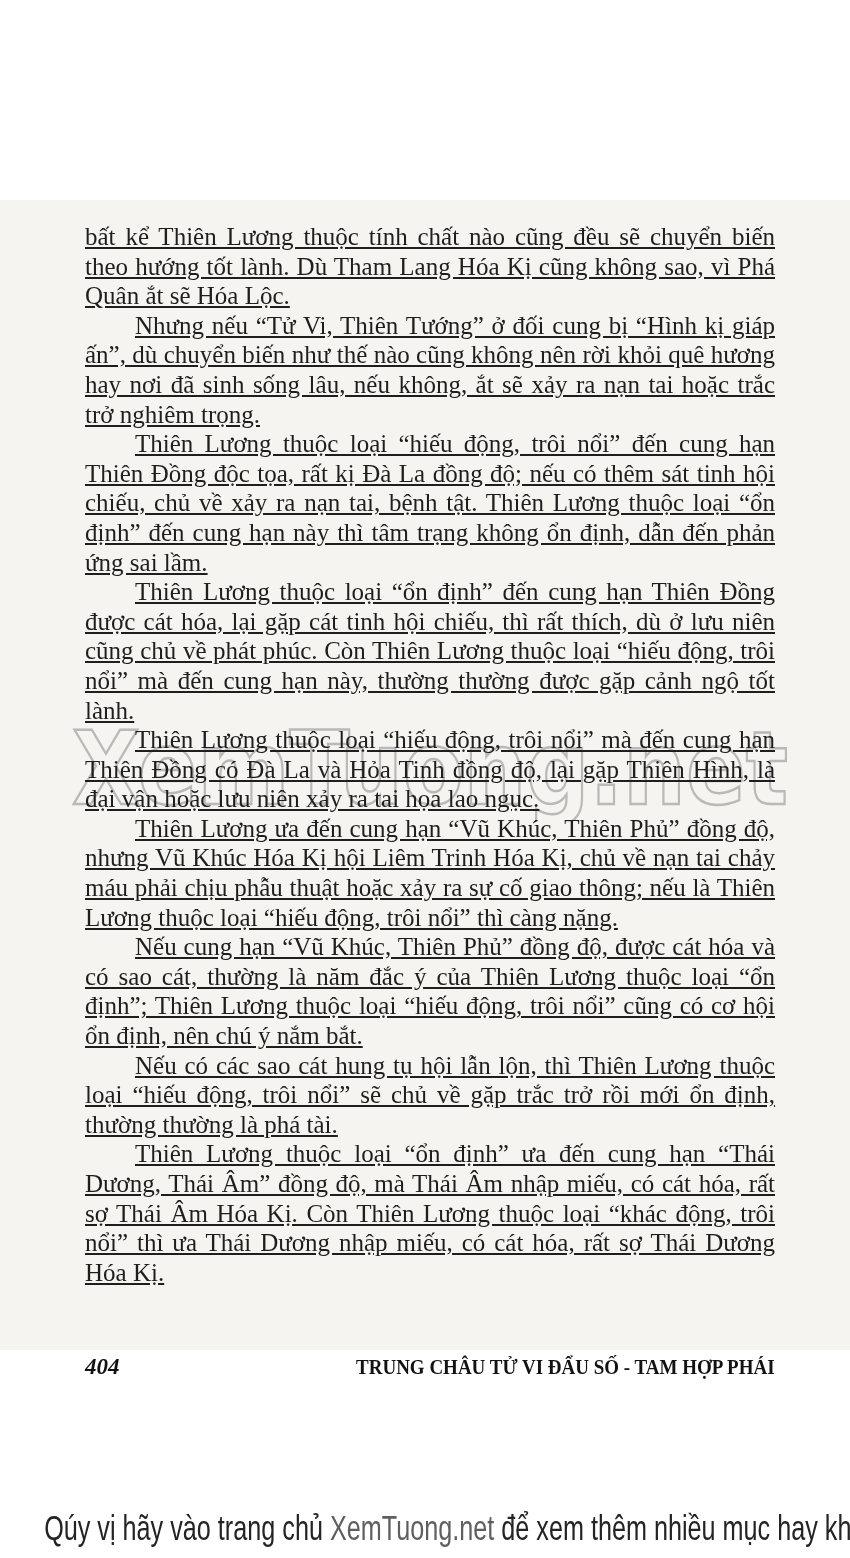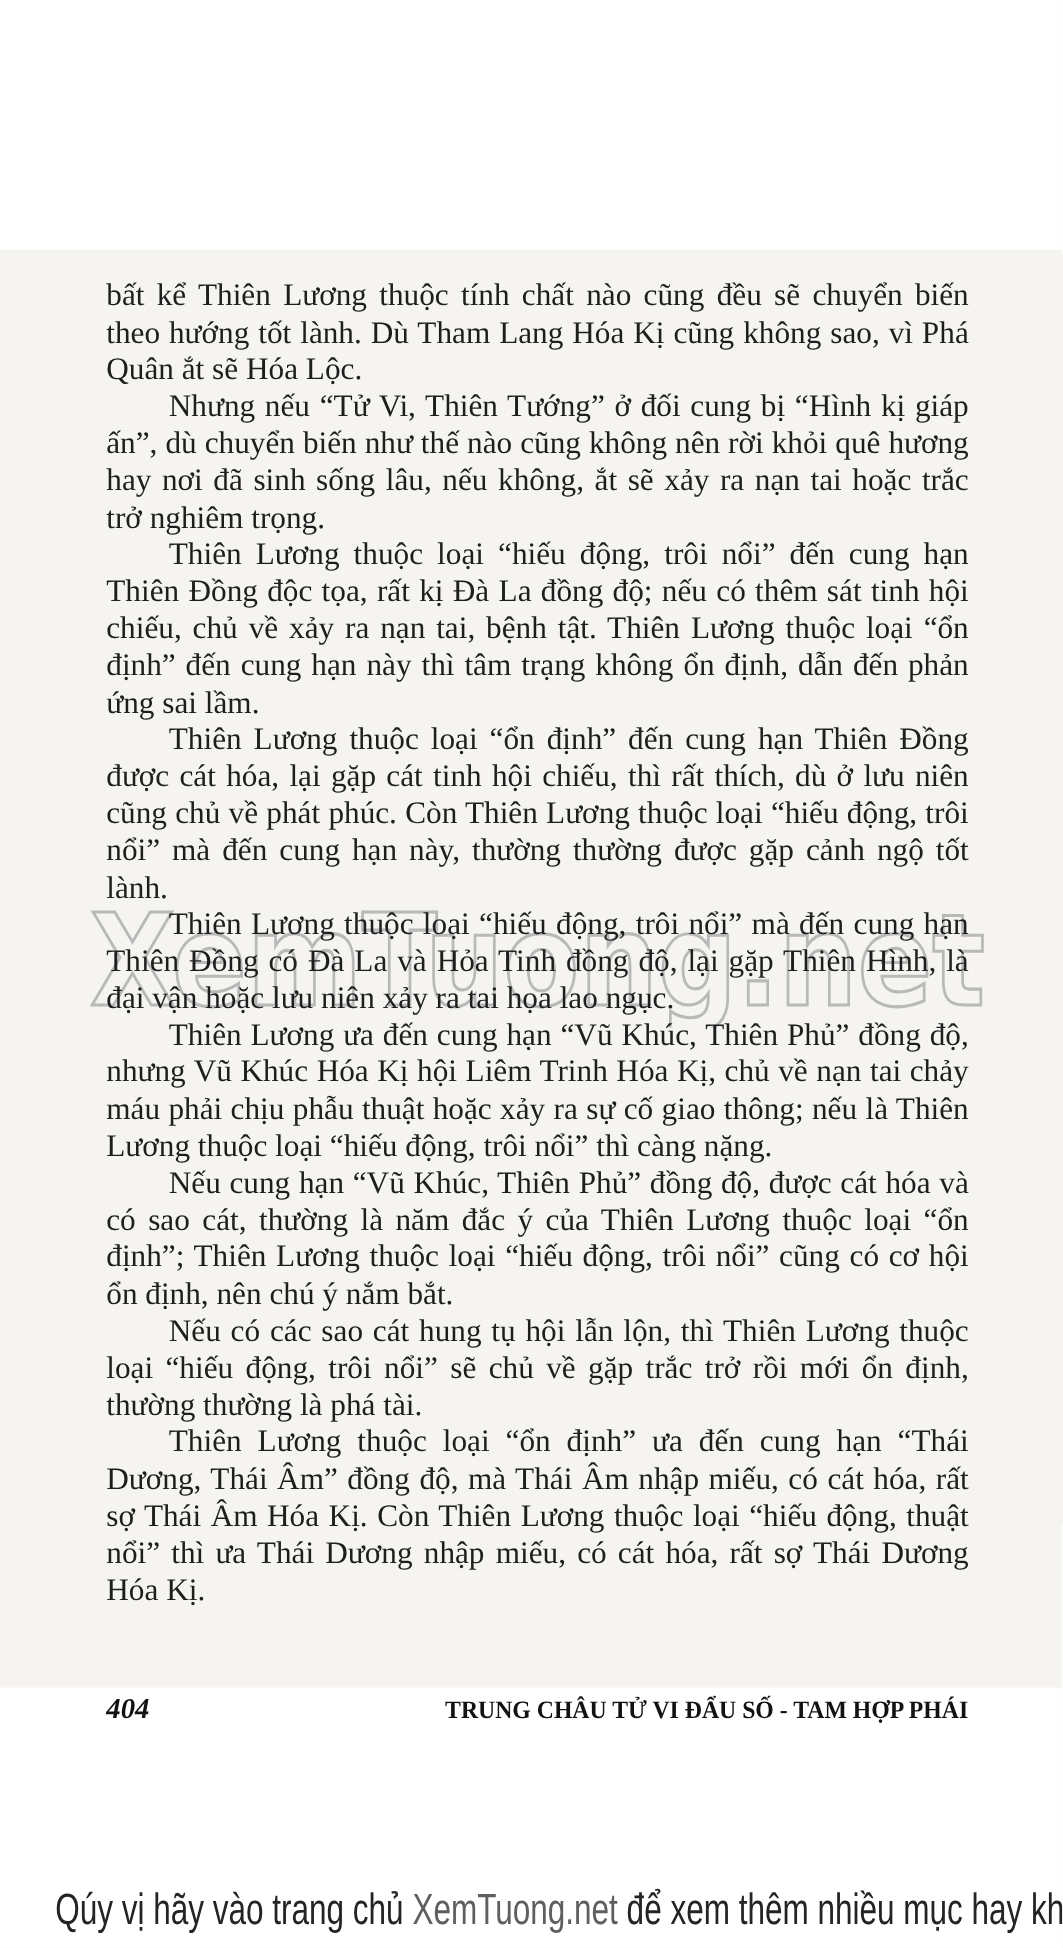--- a/index.html
+++ b/index.html
@@ -21,20 +21,21 @@
   
   .body-text {
     position: absolute;
     left: 85px; top: 22px;
     width: 690px;
     color: #1e1e1e;
     font-size: 25px;
     line-height: 29.6px;
     text-align: justify;
     z-index: 2;
+    text-decoration: underline;
   }
   .para { margin: 0; padding: 0; }
   .para.indent { text-indent: 50px; }
   
   .watermark {
     position: absolute;
     left: 72px; top: 522px;
     z-index: 1;
     opacity: 0.9;
   }
@@ -105,21 +106,21 @@
 
     <div class="body-text">
         <p class="para">bất kể Thiên Lương thuộc tính chất nào cũng đều sẽ chuyển biến theo hướng tốt lành. Dù Tham Lang Hóa Kị cũng không sao, vì Phá Quân ắt sẽ Hóa Lộc.</p>
         <p class="para indent">Nhưng nếu “Tử Vi, Thiên Tướng” ở đối cung bị “Hình kị giáp ấn”, dù chuyển biến như thế nào cũng không nên rời khỏi quê hương hay nơi đã sinh sống lâu, nếu không, ắt sẽ xảy ra nạn tai hoặc trắc trở nghiêm trọng.</p>
         <p class="para indent">Thiên Lương thuộc loại “hiếu động, trôi nổi” đến cung hạn Thiên Đồng độc tọa, rất kị Đà La đồng độ; nếu có thêm sát tinh hội chiếu, chủ về xảy ra nạn tai, bệnh tật. Thiên Lương thuộc loại “ổn định” đến cung hạn này thì tâm trạng không ổn định, dẫn đến phản ứng sai lầm.</p>
         <p class="para indent">Thiên Lương thuộc loại “ổn định” đến cung hạn Thiên Đồng được cát hóa, lại gặp cát tinh hội chiếu, thì rất thích, dù ở lưu niên cũng chủ về phát phúc. Còn Thiên Lương thuộc loại “hiếu động, trôi nổi” mà đến cung hạn này, thường thường được gặp cảnh ngộ tốt lành.</p>
         <p class="para indent">Thiên Lương thuộc loại “hiếu động, trôi nổi” mà đến cung hạn Thiên Đồng có Đà La và Hỏa Tinh đồng độ, lại gặp Thiên Hình, là đại vận hoặc lưu niên xảy ra tai họa lao ngục.</p>
         <p class="para indent">Thiên Lương ưa đến cung hạn “Vũ Khúc, Thiên Phủ” đồng độ, nhưng Vũ Khúc Hóa Kị hội Liêm Trinh Hóa Kị, chủ về nạn tai chảy máu phải chịu phẫu thuật hoặc xảy ra sự cố giao thông; nếu là Thiên Lương thuộc loại “hiếu động, trôi nổi” thì càng nặng.</p>
         <p class="para indent">Nếu cung hạn “Vũ Khúc, Thiên Phủ” đồng độ, được cát hóa và có sao cát, thường là năm đắc ý của Thiên Lương thuộc loại “ổn định”; Thiên Lương thuộc loại “hiếu động, trôi nổi” cũng có cơ hội ổn định, nên chú ý nắm bắt.</p>
         <p class="para indent">Nếu có các sao cát hung tụ hội lẫn lộn, thì Thiên Lương thuộc loại “hiếu động, trôi nổi” sẽ chủ về gặp trắc trở rồi mới ổn định, thường thường là phá tài.</p>
-        <p class="para indent">Thiên Lương thuộc loại “ổn định” ưa đến cung hạn “Thái Dương, Thái Âm” đồng độ, mà Thái Âm nhập miếu, có cát hóa, rất sợ Thái Âm Hóa Kị. Còn Thiên Lương thuộc loại “hiếu động, thuật nổi” thì ưa Thái Dương nhập miếu, có cát hóa, rất sợ Thái Dương Hóa Kị.</p>
+        <p class="para indent">Thiên Lương thuộc loại “ổn định” ưa đến cung hạn “Thái Dương, Thái Âm” đồng độ, mà Thái Âm nhập miếu, có cát hóa, rất sợ Thái Âm Hóa Kị. Còn Thiên Lương thuộc loại “khác động, trôi nổi” thì ưa Thái Dương nhập miếu, có cát hóa, rất sợ Thái Dương Hóa Kị.</p>
       </div>
 
     <div class="footer">
       <span class="page-num">404</span>
       <span class="book-title">TRUNG CHÂU TỬ VI ĐẨU SỐ - TAM HỢP PHÁI</span>
     </div>
 
   </div>
 
   <div class="caption">

